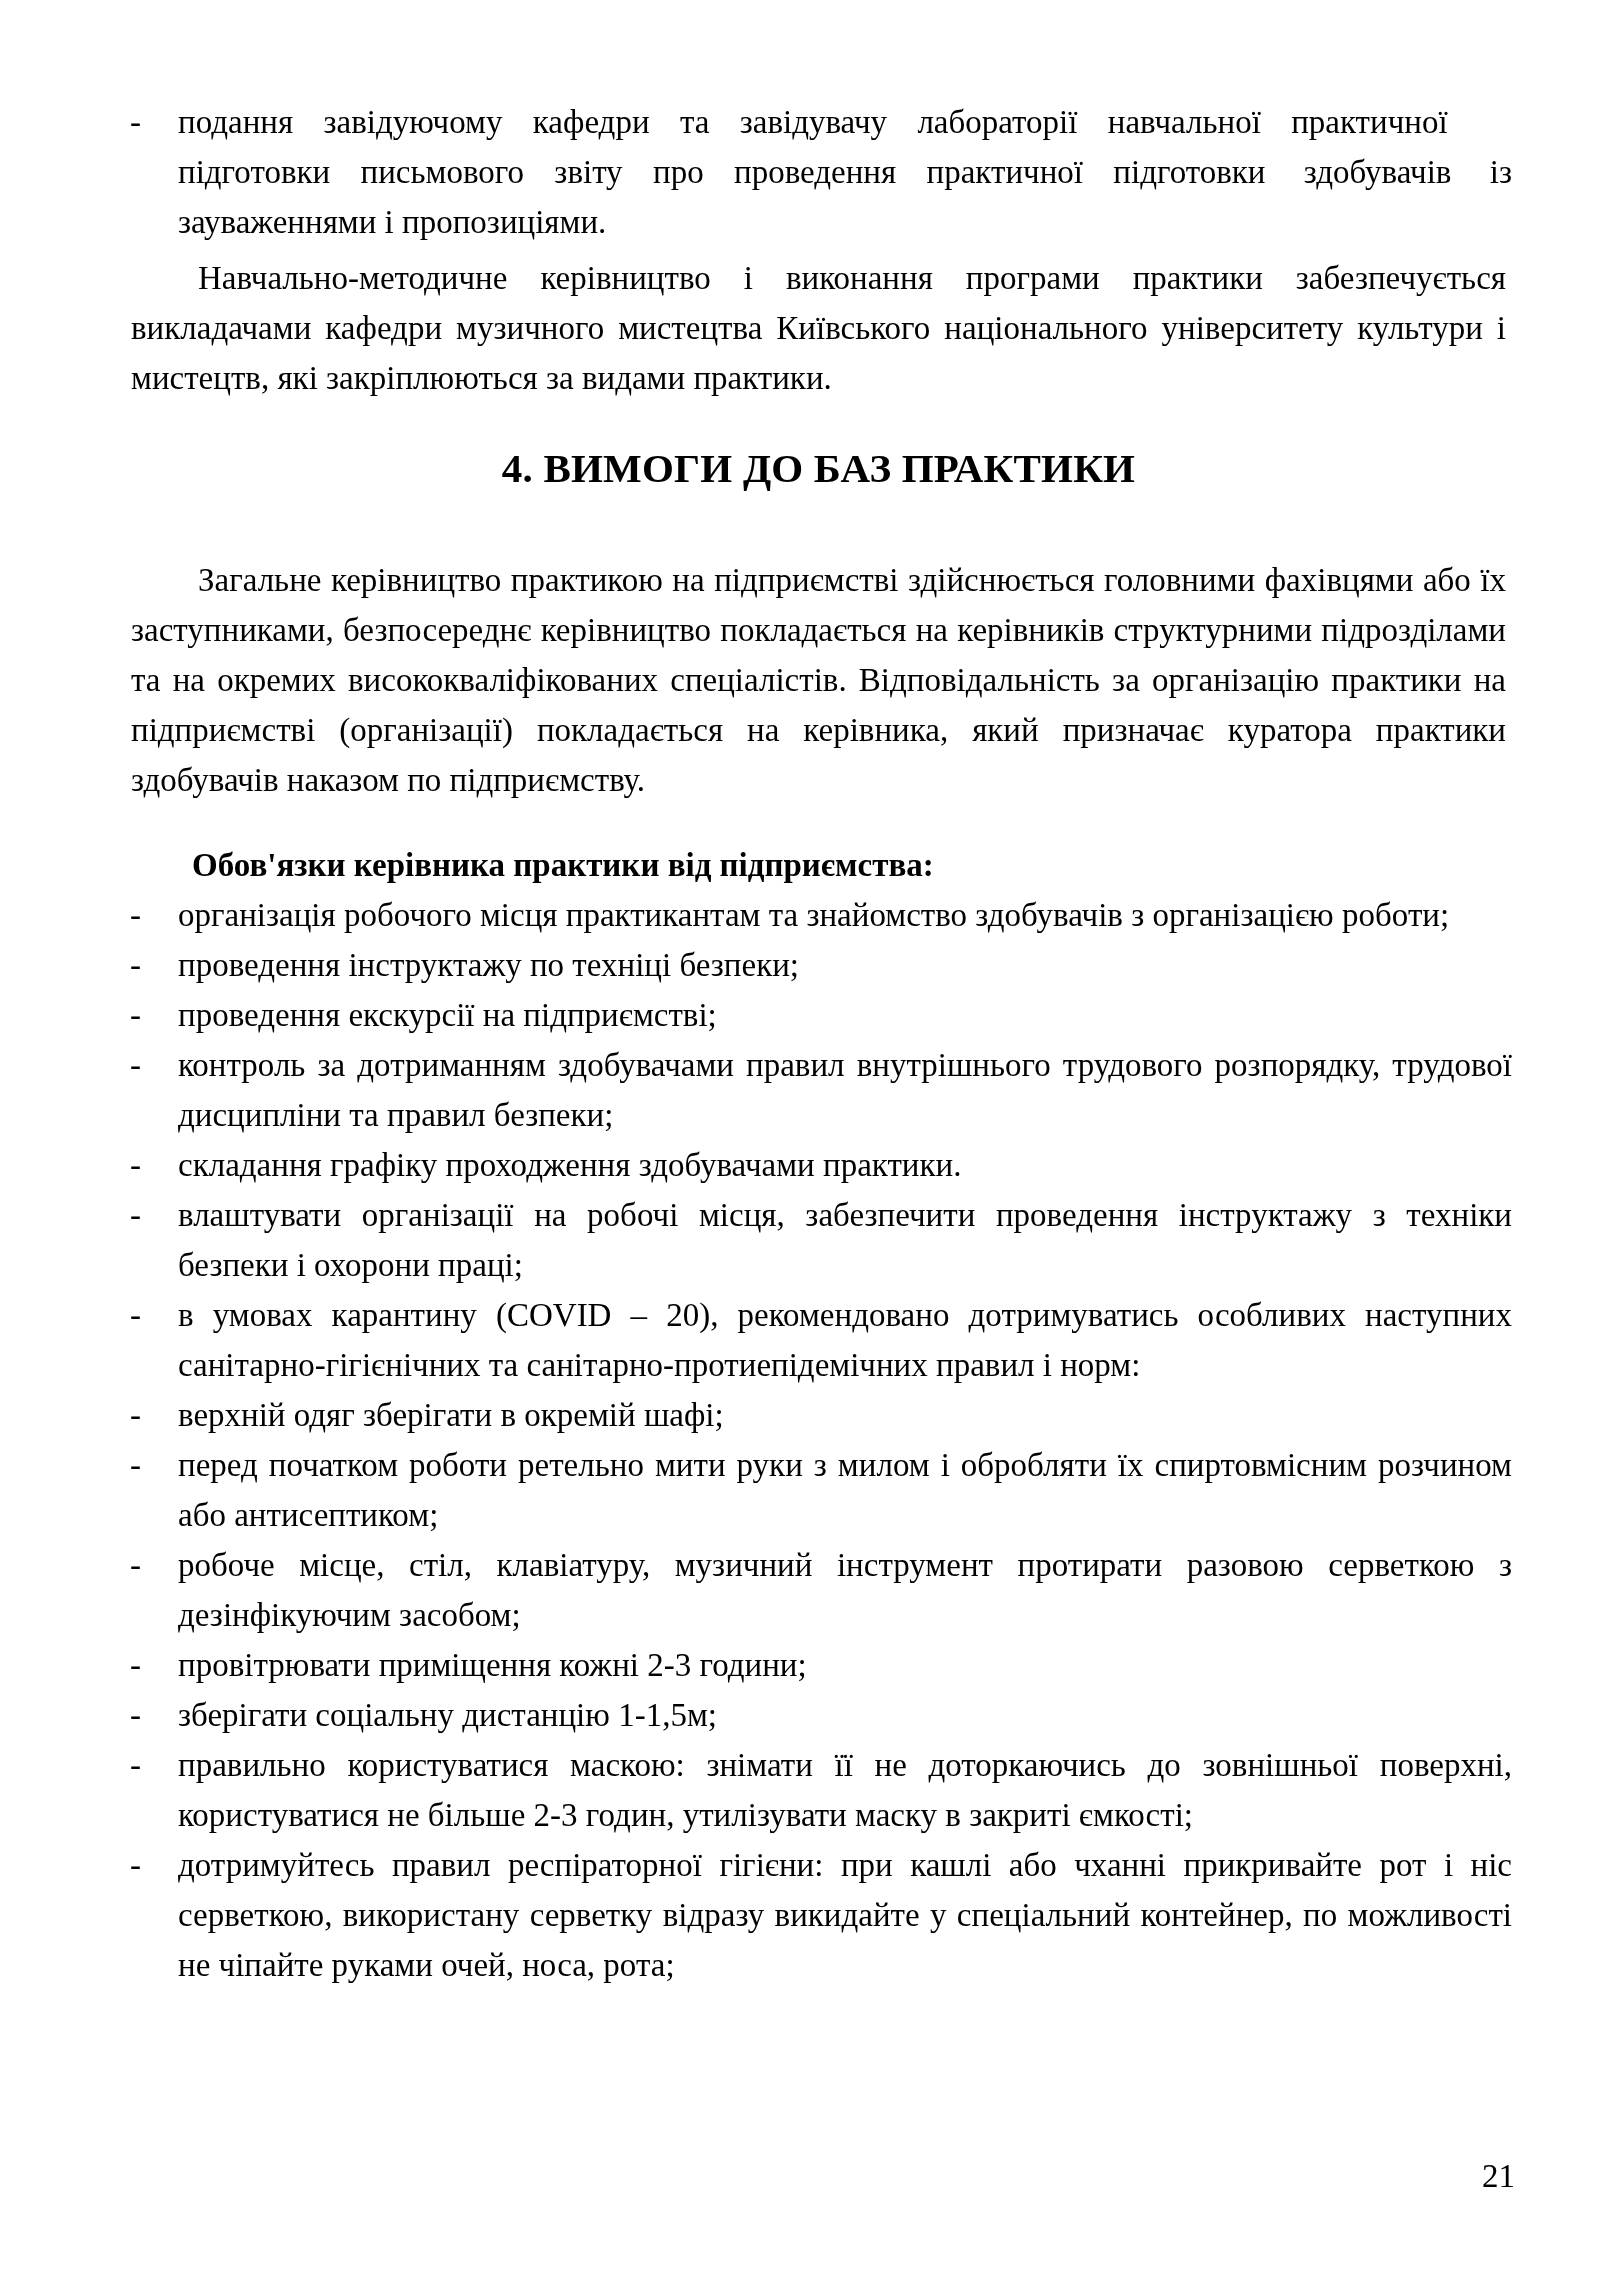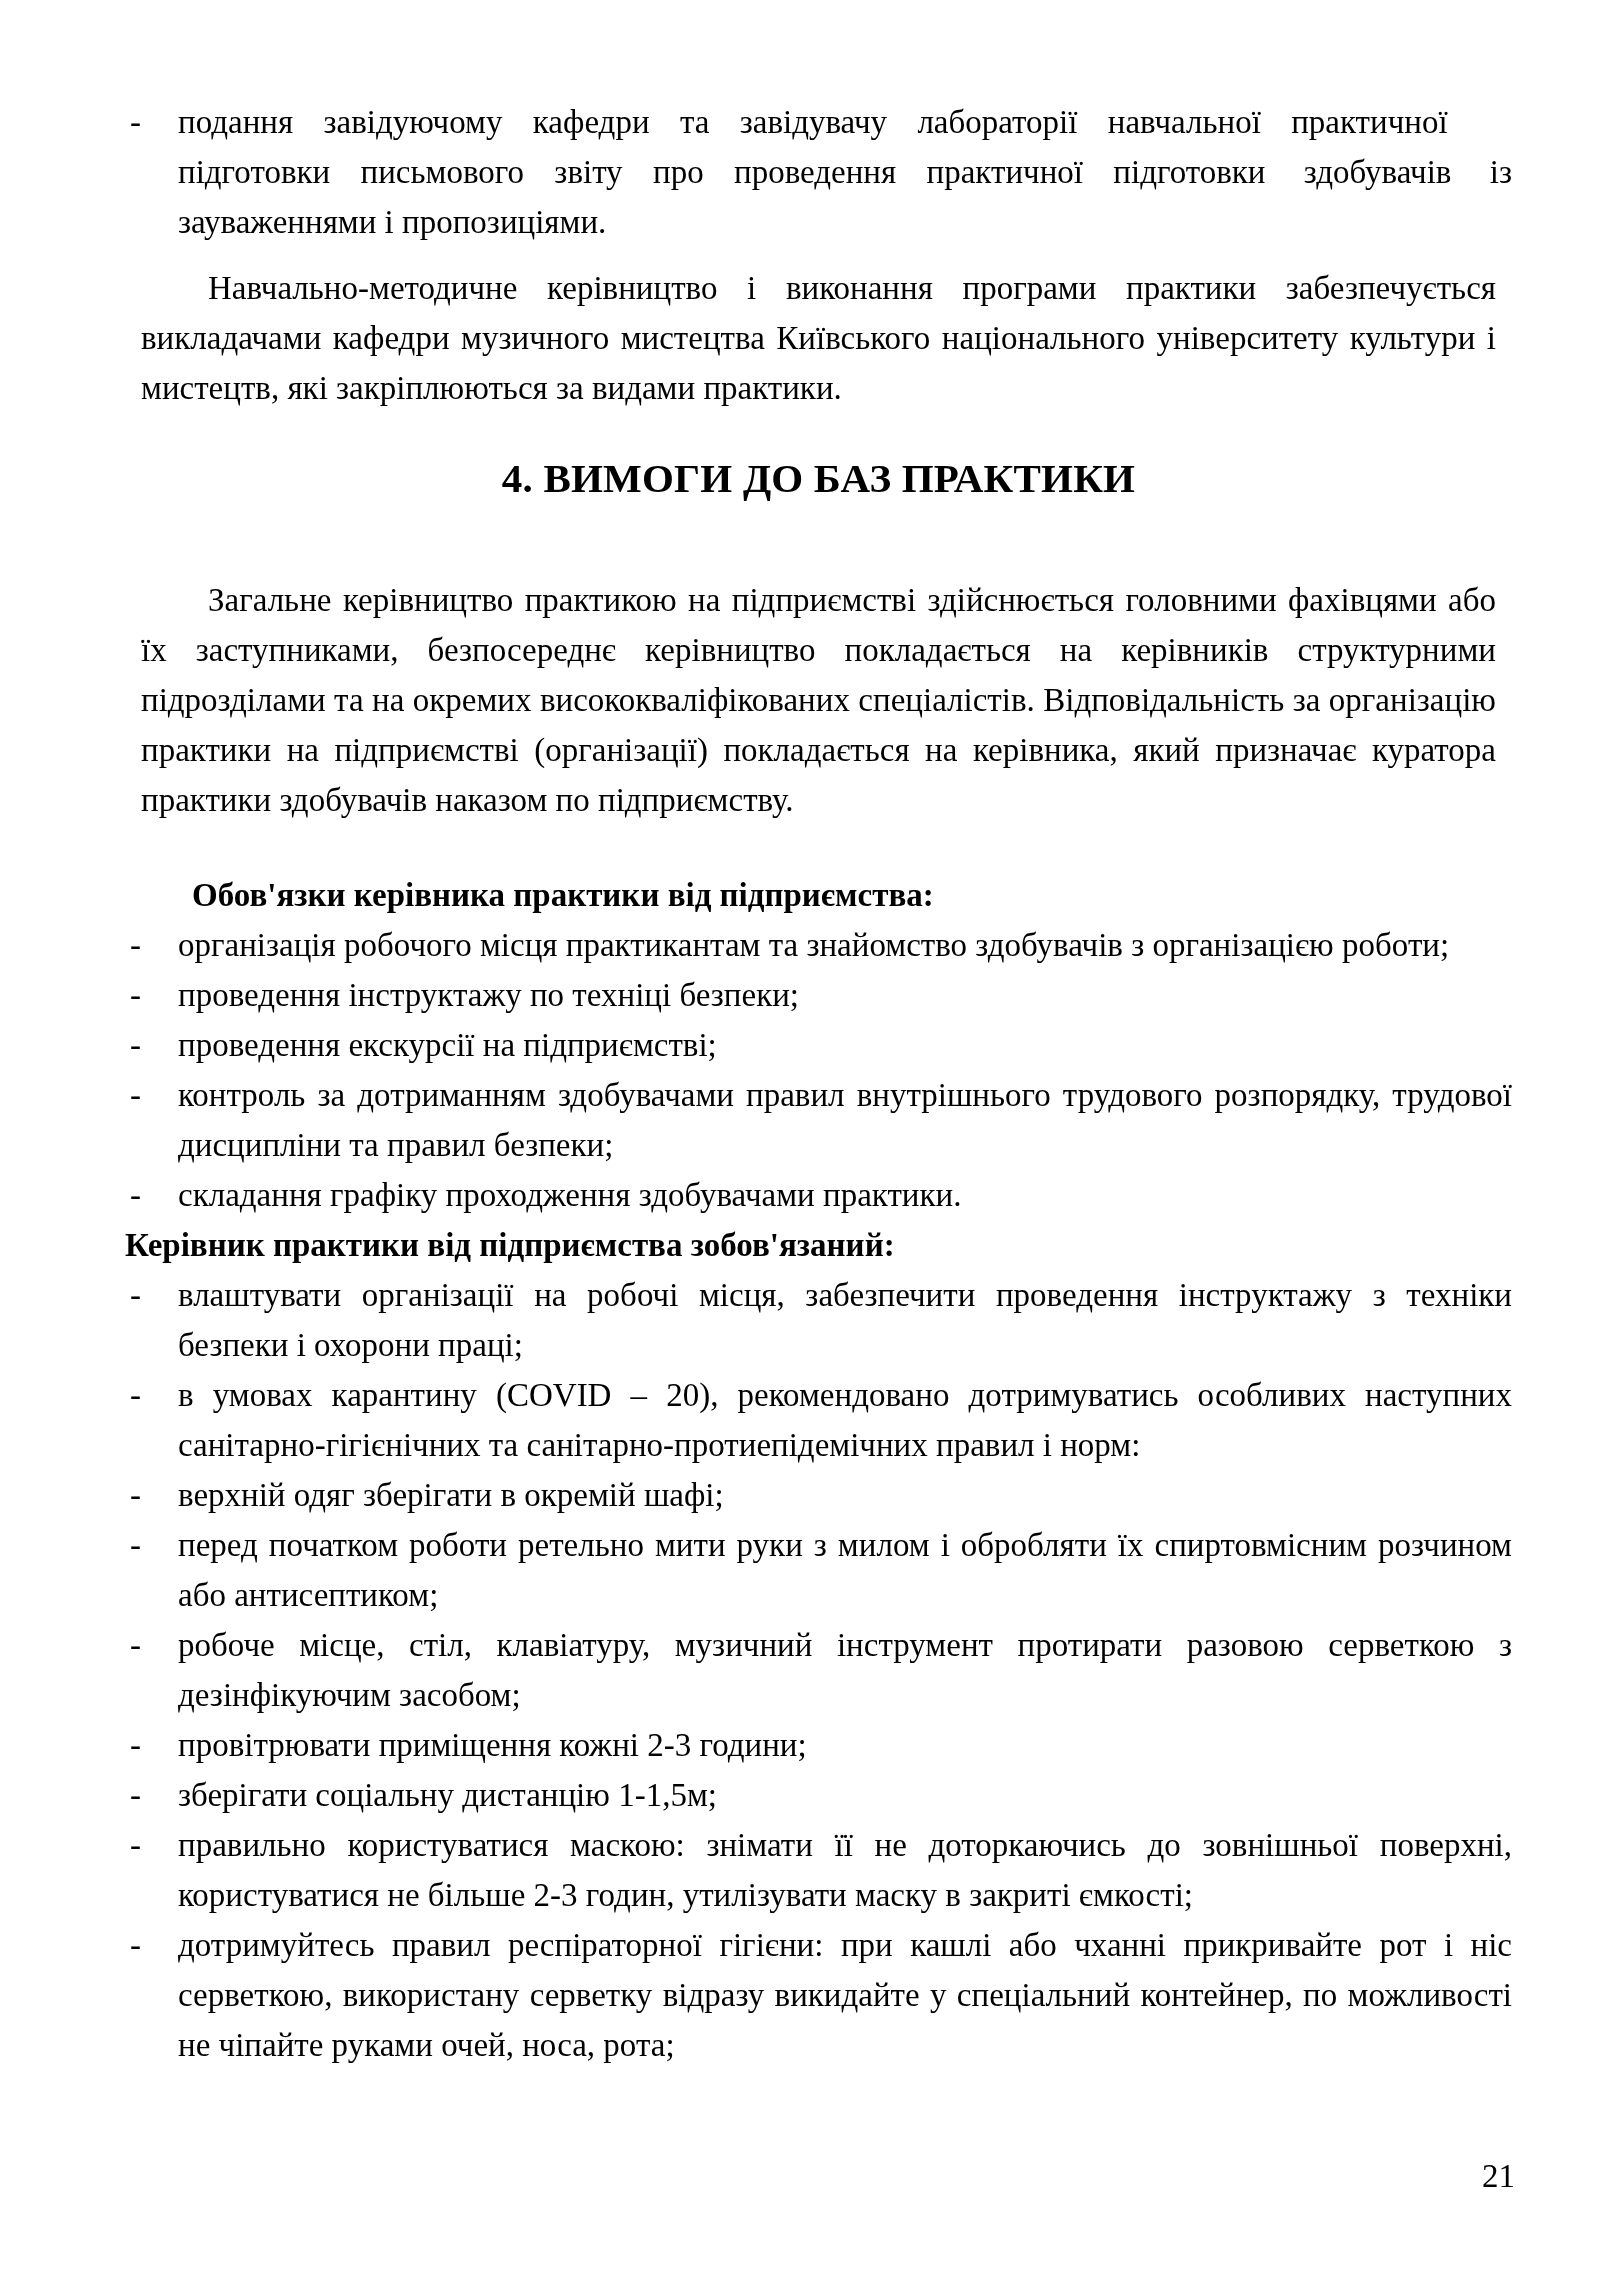--- a/index.html
+++ b/index.html
@@ -19,21 +19,21 @@
     box-sizing: border-box;
     padding: 98px 106px 39px 125px;
     overflow: hidden;
   }
   .content {
     width: 1387px;
     font-size: 33px;
     line-height: 1.515;
   }
   p {
-    margin: 16px;
+    margin: 6px;
     text-align: justify;
     text-justify: inter-word;
   }
   .indent {
     text-indent: 67px;
   }
   .section-heading {
     margin: 33px 0 0 0;
     text-align: center;
     font-weight: bold;
@@ -126,21 +126,20 @@
       <li>
         <span class="dash">-</span>
         <span class="li-text">контроль за дотриманням здобувачами правил внутрішнього трудового розпорядку, трудової дисципліни та правил безпеки;</span>
       </li>
       <li>
         <span class="dash">-</span>
         <span class="li-text">складання графіку проходження здобувачами практики.</span>
       </li>
     </ul>
 
-    <p class="sub-heading-left">Керівник практики від підприємства зобов'язаний:</p>
 
     <ul class="dashlist">
       <li>
         <span class="dash">-</span>
         <span class="li-text">влаштувати організації на робочі місця, забезпечити проведення інструктажу з техніки безпеки і охорони праці;</span>
       </li>
       <li>
         <span class="dash">-</span>
         <span class="li-text">в умовах карантину (COVID – 20), рекомендовано дотримуватись особливих наступних санітарно-гігієнічних та санітарно-протиепідемічних правил і норм:</span>
       </li>

